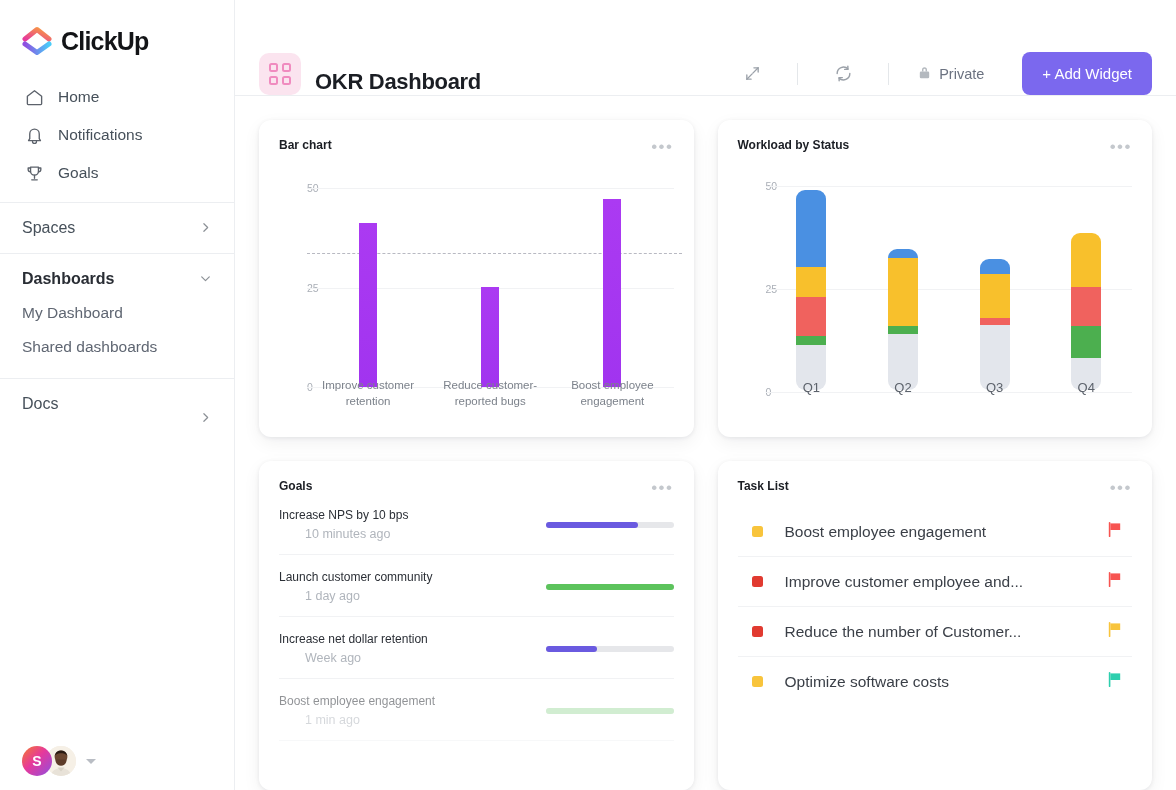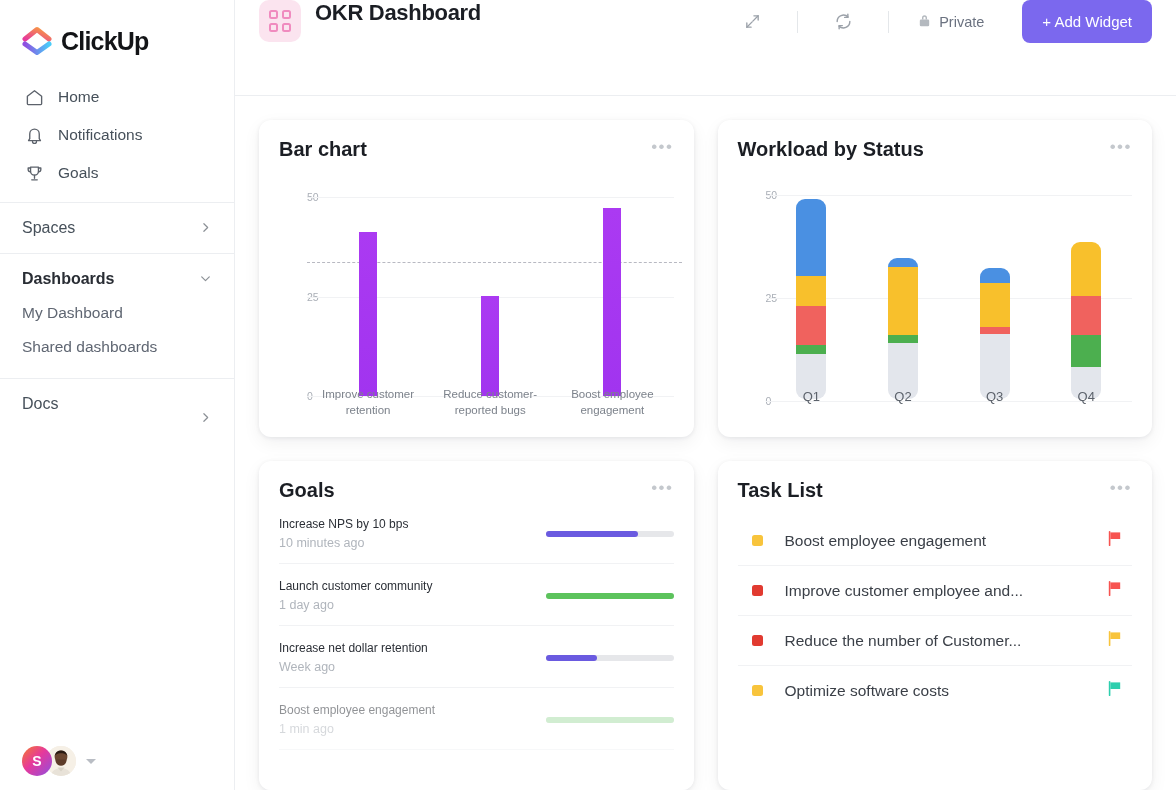--- a/index.html
+++ b/index.html
@@ -75,21 +75,21 @@
   .caret-small {
     margin-left: 10px; width: 0; height: 0;
     border-left: 5px solid transparent; border-right: 5px solid transparent;
     border-top: 5px solid #b9bdc4;
   }
 
   
   .main { flex: 1; height: 790px; background: #ffffff; display: flex; flex-direction: column; }
   .topbar {
     height: 96px; flex: 0 0 96px;
-    display: flex; align-items: flex-start;
+    display: flex; align-items: flex-end;
     padding: 0 24px 0 24px;
     border-bottom: 1px solid #eceef1;
     background: #fff;
   }
   .db-icon {
     width: 42px; height: 42px; border-radius: 10px;
     background: #fbe4ef; display: flex; align-items: center; justify-content: center;
     flex: 0 0 42px;
   }
   .db-grid { display: grid; grid-template-columns: 9px 9px; grid-template-rows: 9px 9px; gap: 3.5px; }
@@ -114,21 +114,21 @@
     flex: 1; background: #ffffff; padding: 24px 24px 0 24px;
     display: grid; grid-template-columns: 1fr 1fr; grid-template-rows: 317px 1fr;
     gap: 24px; overflow: hidden;
   }
   .card {
     background: #fff; border-radius: 12px;
     box-shadow: 0 1px 4px rgba(17,24,39,.08), 0 6px 18px rgba(17,24,39,.06);
     padding: 18px 20px 10px 20px; position: relative; overflow: hidden;
   }
   .card-head { display: flex; align-items: flex-start; justify-content: space-between; }
-  .card-title { font-size: 20px; font-weight: bold; color: #1b1e24; }
+  .card-title { font-size: 12px; font-weight: bold; color: #1b1e24; }
   .dots { color: #c4c8cd; font-size: 17px; letter-spacing: 1.5px; cursor: pointer; line-height: .6; padding-top:4px; }
 
   
   .chart { position: relative; margin-top: 14px; height: 250px; }
   .y-label {
     position: absolute; left: 0; font-size: 10.5px; color: #a9aeb6;
     transform: translateY(-50%); width: 22px; text-align: left; padding-left: 28px;
   }
   .gridline { position: absolute; left: 28px; right: 0; height: 1px; background: #f1f2f4; }
   .dashline {
@@ -157,21 +157,21 @@
   }
 
   
   .goal-row {
     display: flex; align-items: center; padding: 15px 0 13px 0;
     border-bottom: 1px solid #f1f2f4;
   }
   .goal-row:last-child { border-bottom: none; }
   .goal-texts { flex: 1; min-width: 0; }
   .goal-name { font-size: 12px; color: #2b2f36; }
-  .goal-time { font-size: 12.5px; color: #b0b5bc; margin-top: 5px; }
+  .goal-time { font-size: 12.5px; color: #b0b5bc; margin-top: 5px; margin-left: 26px; }
   .pbar { width: 128px; height: 6px; border-radius: 3px; background: #e6e7ea; flex: 0 0 128px; }
   .pbar > div { height: 6px; border-radius: 3px; }
   .goal-row.faded { opacity: .52; }
 
   
   .task-list { margin-top: 14px; }
   .task-row {
     display: flex; align-items: center; gap: 0;
     padding: 15px 8px 15px 14px;
     border-bottom: 1px solid #f1f2f4;

